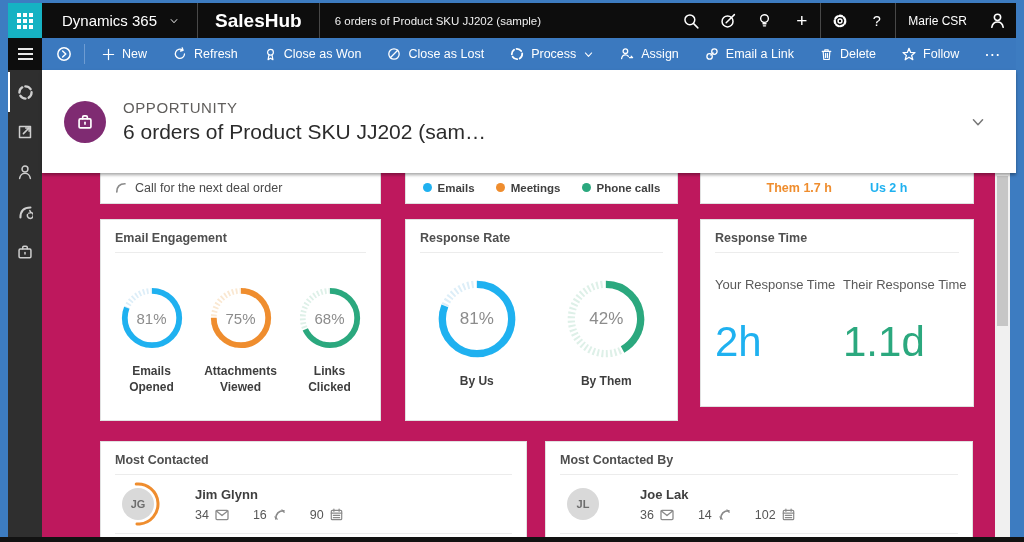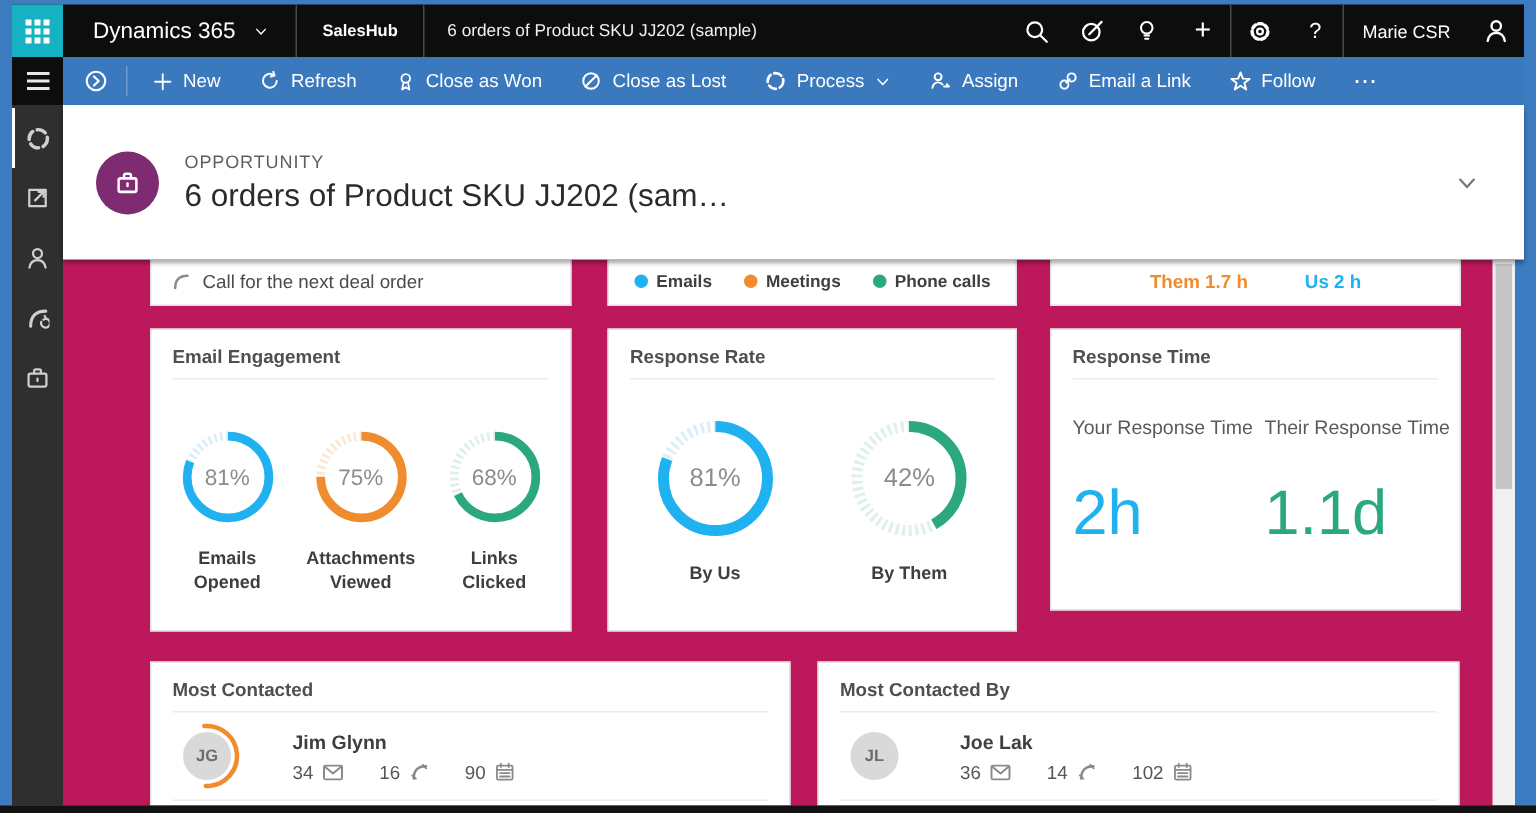--- a/index.html
+++ b/index.html
@@ -8,21 +8,21 @@
   .screen { position:relative; width:1024px; height:542px; background:#3d7cc1; overflow:hidden; }
   svg.ic { stroke:currentColor; fill:none; stroke-width:1.3; stroke-linecap:round; stroke-linejoin:round; display:block; }
 
   
   .topbar { position:absolute; left:8px; top:3px; width:1008px; height:35px; background:#0d0d0d; display:flex; align-items:center; color:#fff; }
   .waffle { width:34px; height:35px; background:#16b2c3; display:grid; place-items:center; cursor:pointer; }
   .waffle-grid { display:grid; grid-template-columns:repeat(3,4px); grid-template-rows:repeat(3,4px); gap:2px; }
   .waffle-grid i { background:#fff; }
   .tb-sep { width:1px; height:35px; background:#484848; }
   .tb-brand { display:flex; align-items:center; gap:12px; padding:0 18px 0 20px; height:100%; cursor:pointer; font-size:15px; }
-  .tb-app { padding:0 17px; font-size:11px; font-weight:700; height:100%; display:flex; align-items:center; cursor:pointer; }
+  .tb-app { padding:0 17px; font-size:19px; font-weight:700; height:100%; display:flex; align-items:center; cursor:pointer; }
   .tb-record { padding:0 15px; font-size:11.5px; color:#f0f0f0; }
   .tb-spacer { flex:1; }
   .tb-btn { width:37px; height:35px; display:flex; align-items:center; justify-content:center; cursor:pointer; color:#fff; }
   .tb-plus { font-size:19px; font-weight:300; }
   .tb-help { font-size:14.5px; }
   .tb-user { font-size:12px; padding:0 12px; cursor:pointer; white-space:nowrap; }
 
   
   .cmdbar { position:absolute; left:8px; top:38px; width:1008px; height:32px; display:flex; }
   .cmd-ham { width:34px; height:32px; background:#0d0d0d; display:flex; flex-direction:column; justify-content:center; align-items:center; gap:3px; cursor:pointer; }
@@ -34,21 +34,21 @@
   .cb-more { font-size:16px; letter-spacing:2px; padding:0 12px; cursor:pointer; }
 
   
   .sidebar { position:absolute; left:8px; top:70px; width:34px; height:467px; background:#2f2f2f; padding-top:2px; }
   .sb-item { width:34px; height:40px; display:flex; align-items:center; justify-content:center; color:#cfcfcf; cursor:pointer; }
   .sb-item.sel { box-shadow:inset 2px 0 0 #fff; }
 
   
   .rheader { position:absolute; left:42px; top:70px; width:974px; height:103px; background:#fff; box-shadow:0 2px 3px rgba(0,0,0,.35); display:flex; align-items:center; padding:0 22px 0 22px; z-index:5; }
   .opp-avatar { width:42px; height:42px; border-radius:50%; background:#7f2b72; display:flex; align-items:center; justify-content:center; color:#fff; margin-right:17px; flex:none; }
-  .opp-entity { font-size:12px; color:#605e5c; letter-spacing:.6px; margin-bottom:4px; }
+  .opp-entity { font-size:15px; color:#605e5c; letter-spacing:.6px; margin-bottom:4px; }
   .opp-title { font-size:21px; font-weight:300; color:#2b2b2b; }
   .rh-spacer { flex:1; }
   .est { display:flex; flex-direction:column; gap:7px; margin-right:118px; }
   .est-label { font-size:11.5px; color:#666; }
   .est-value { font-size:16px; font-weight:700; color:#333; }
   .rh-chev { color:#777; margin-right:8px; cursor:pointer; }
 
   
   .content { position:absolute; left:42px; top:173px; width:968px; height:364px; background:#be185d; overflow:hidden; }
   .card { position:absolute; background:#fff; border:1px solid #e1e1e1; }
@@ -227,20 +227,30 @@
           </svg>
         <span>Assign</span>
       </div>
       <div class="cb-item">
         <svg class="ic" width="14" height="14" viewBox="0 0 14 14">
             <circle cx="4.6" cy="9.4" r="2.7"></circle>
             <circle cx="9.4" cy="4.6" r="2.7"></circle>
             <line x1="5.9" y1="8.1" x2="8.1" y2="5.9"></line>
           </svg>
         <span>Email a Link</span>
+      </div>
+      <div class="cb-item">
+        <svg class="ic" width="13" height="13" viewBox="0 0 14 14">
+            <line x1="2.4" y1="3.6" x2="11.6" y2="3.6"></line>
+            <path d="M5.2,3.4 V2 h3.6 V3.4"></path>
+            <path d="M3.4,3.8 L4.1,12.4 h5.8 L10.6,3.8"></path>
+            <line x1="6" y1="5.8" x2="6" y2="10.3"></line>
+            <line x1="8" y1="5.8" x2="8" y2="10.3"></line>
+          </svg>
+        <span>Delete</span>
       </div>
       <div class="cb-item">
         <svg class="ic" width="14" height="14" viewBox="0 0 14 14">
             <polygon points="7,1.3 8.6,5.4 13,5.6 9.6,8.4 10.8,12.7 7,10.2 3.2,12.7 4.4,8.4 1,5.6 5.4,5.4"></polygon>
           </svg>
         <span>Follow</span>
       </div>
       <div class="cb-more">⋯</div>
     </div>
   </div>

